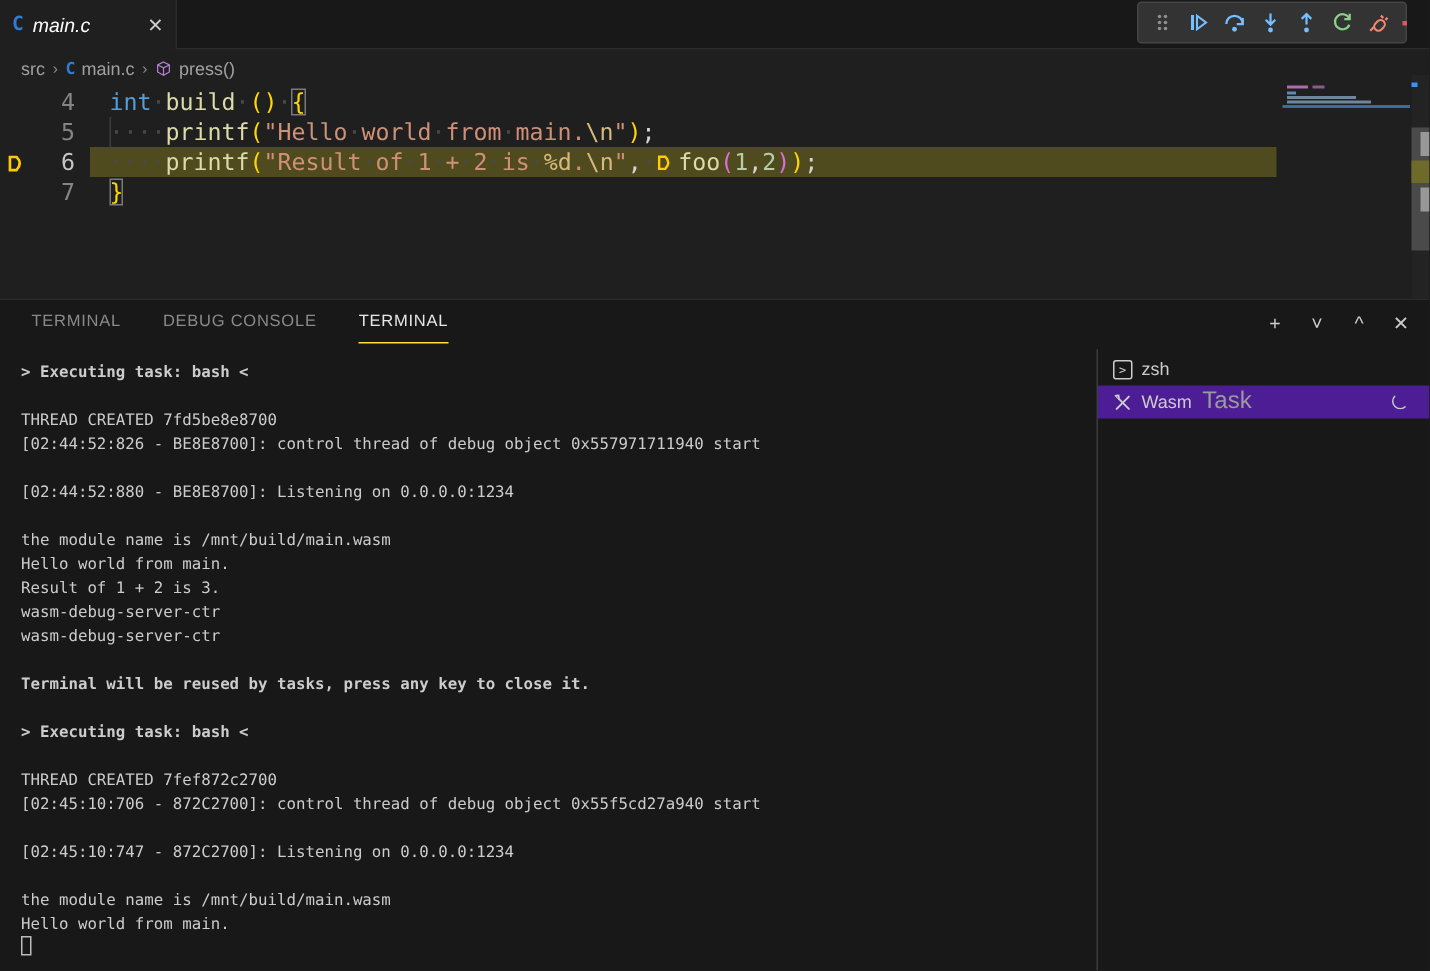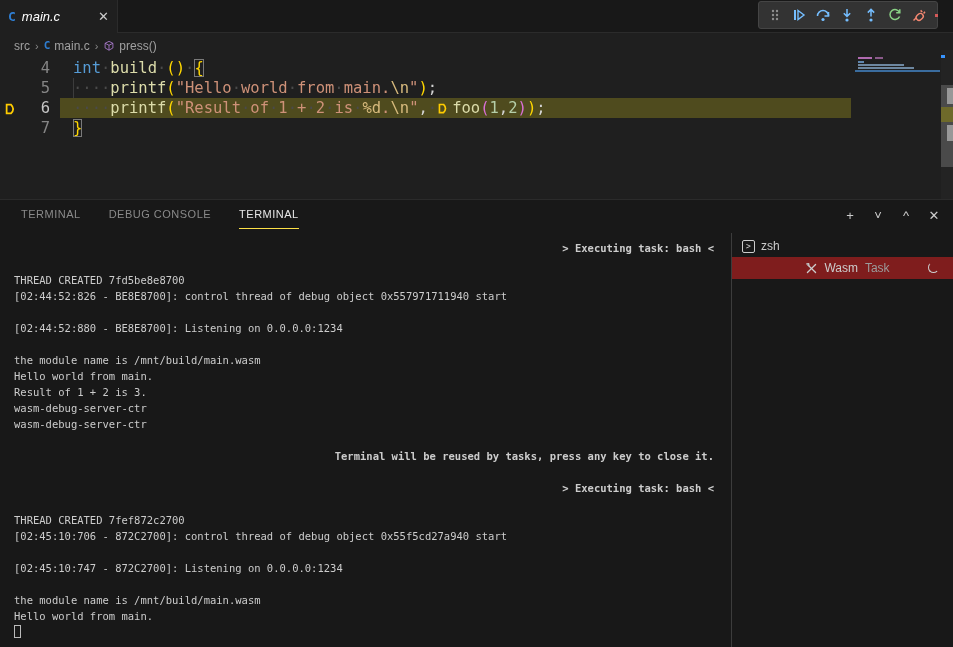--- a/index.html
+++ b/index.html
@@ -61,31 +61,31 @@
   .panel-tab.active { color:#e7e7e7; border-bottom:1px solid #fde047; }
   .panel-actions { position:absolute; right:10px; top:6px; display:flex; align-items:center; gap:10px;
     color:#cccccc; }
   .panel-actions .act { width:18px; height:18px; display:flex; align-items:center; justify-content:center;
     font-size:13px; cursor:pointer; }
 
   
   .term { position:absolute; left:14px; top:40px; width:700px;
     font-family:"DejaVu Sans Mono","Liberation Mono",monospace; font-size:10.5px; line-height:16px;
     color:#cccccc; white-space:pre; }
-  .term .bold { font-weight:bold;text-align:right; }
+  .term .bold { font-weight:bold; }
   .term .cursor { display:inline-block; width:7px; height:13px; border:1px solid #bbbbbb; vertical-align:-2px; }
 
   
   .term-divider { position:absolute; left:731px; top:33px; bottom:0; width:1px; background:#3c3c3c; }
   .term-list { position:absolute; left:732px; top:35px; right:0; }
   .trow { height:22px; display:flex; align-items:center; padding-left:10px; font-size:12px;
     color:#cccccc; position:relative; cursor:pointer; }
-  .trow.sel { background:#7f1d1d;justify-content:center; }
+  .trow.sel { background:#4c1d95; }
   .trow .ticon { margin-right:6px; display:inline-flex; }
-  .trow .tdesc { color:#9b9b9b; margin-left:7px; font-size:12px; }
+  .trow .tdesc { color:#9b9b9b; margin-left:7px; font-size:16px; }
   .zsh-box { width:13px; height:13px; border:1px solid #cccccc; border-radius:2px; font-size:8px;
     display:flex; align-items:center; justify-content:center; color:#cccccc;
     font-family:"DejaVu Sans Mono",monospace; }
   .spinner { position:absolute; right:14px; top:5px; width:11px; height:11px; border-radius:50%;
     border:1.5px solid transparent; border-left-color:#cccccc; border-bottom-color:#cccccc; }
 </style>
 </head>
 <body>
 
 <div class="app">

